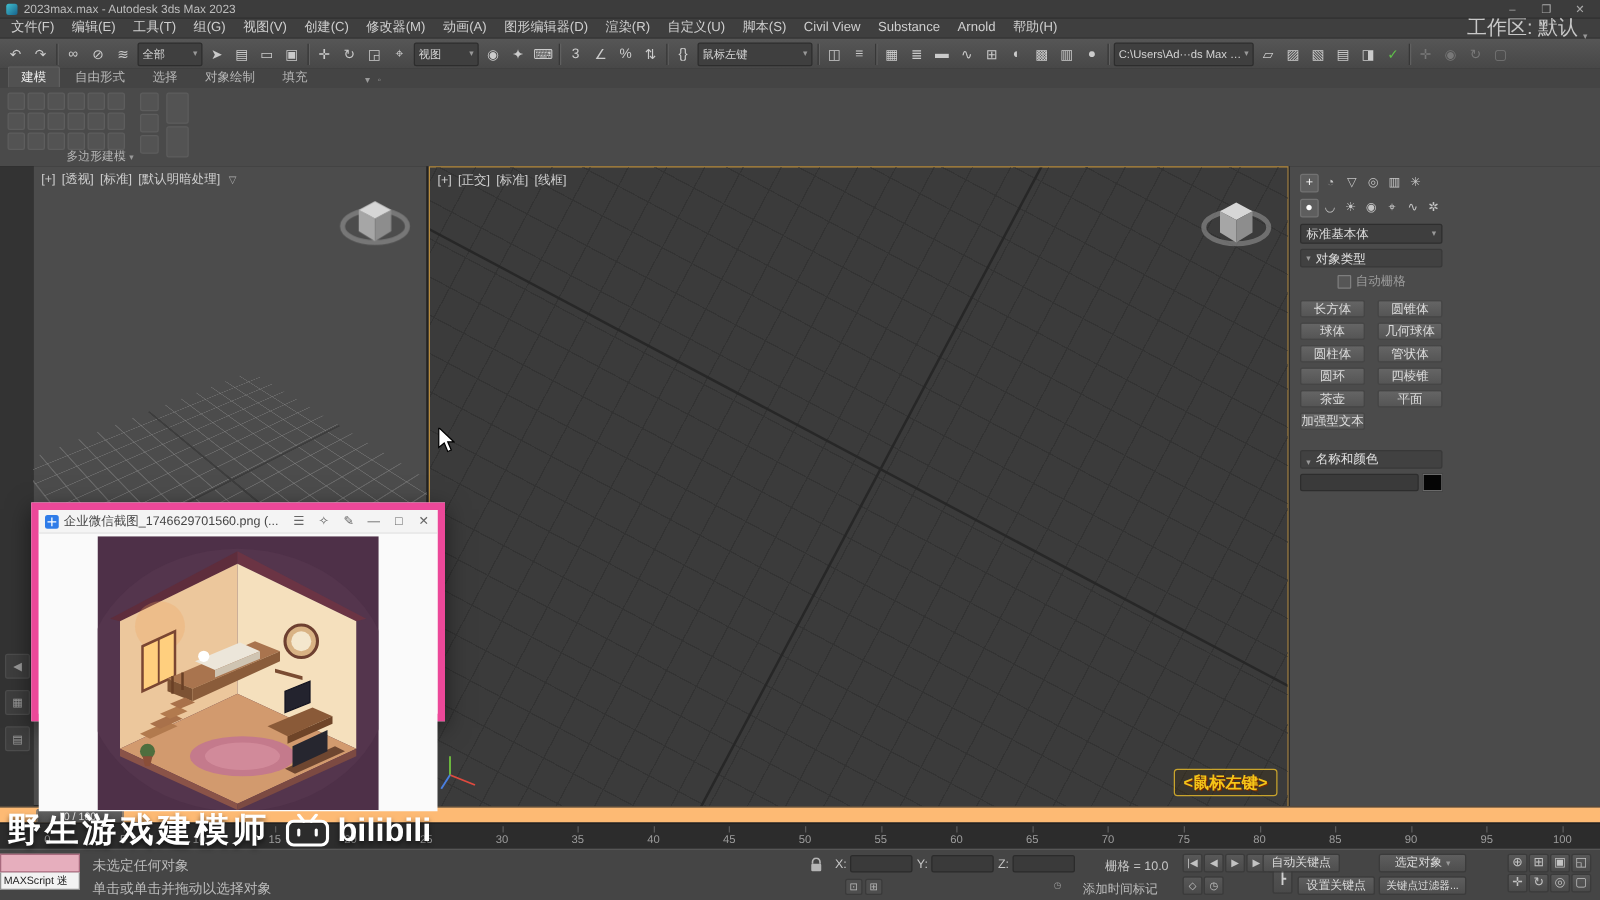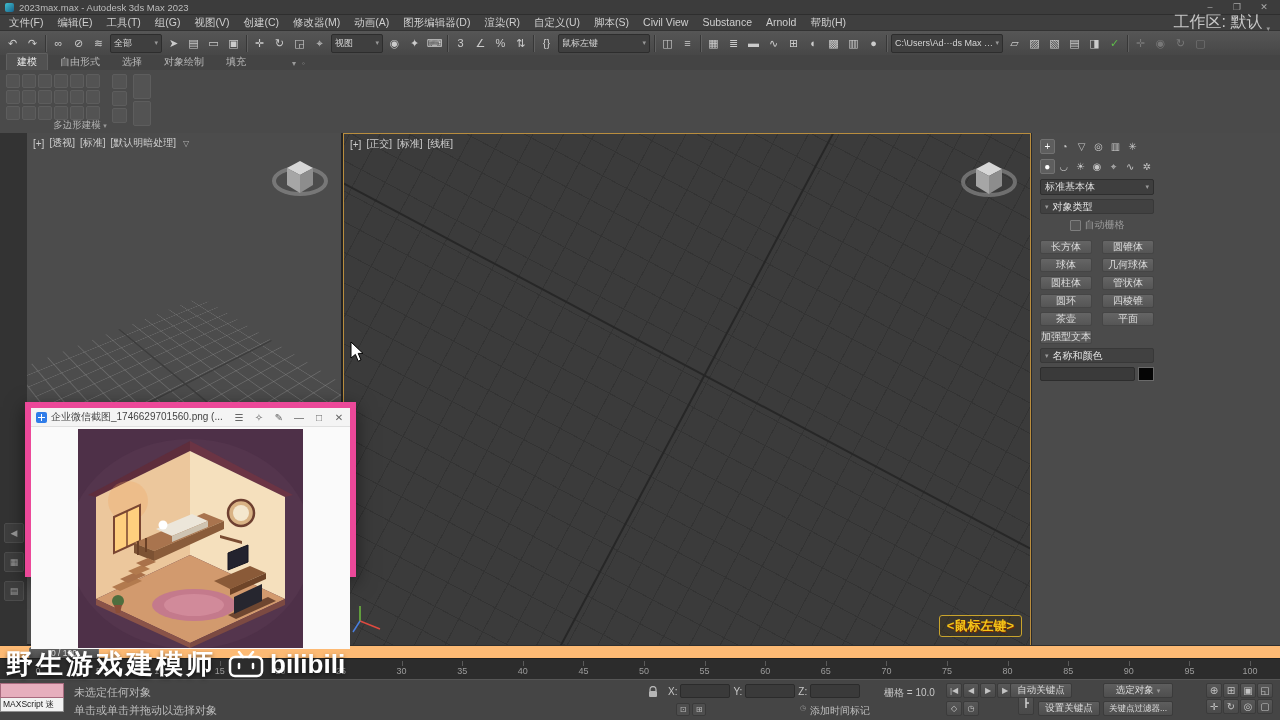--- a/index.html
+++ b/index.html
@@ -113,21 +113,21 @@
                display:flex;align-items:center;padding:0 2px;box-sizing:border-box;white-space:nowrap;overflow:hidden;}
   .sb-status{position:absolute;left:74px;top:5px;font-size:11px;color:#bdbdbd;}
   .sb-prompt{position:absolute;left:74px;top:23px;font-size:11px;color:#bdbdbd;}
   .sb-lock{position:absolute;left:645px;top:5px;width:16px;height:14px;display:flex;align-items:center;justify-content:center;}
   .sb-coords{position:absolute;left:668px;top:4px;display:flex;align-items:center;gap:3px;font-size:10px;color:#c6c6c6;}
   .sb-field{background:#3a3a3a;border:1px solid #2b2b2b;border-radius:2px;}
   .coord-field{width:48px;height:12px;}
   .sb-absrel{position:absolute;left:676px;top:23px;display:flex;gap:2px;}
   .mini-btn{width:14px;height:13px;display:flex;align-items:center;justify-content:center;color:#b9b9b9;font-size:8px;
             background:#4e4e4e;border:1px solid #3a3a3a;border-radius:2px;box-sizing:border-box;}
-  .sb-timetag{position:absolute;left:800px;top:24px;font-size:10px;color:#bdbdbd;display:flex;gap:4px;align-items:flex-start;}
+  .sb-timetag{position:absolute;left:843px;top:24px;font-size:10px;color:#bdbdbd;display:flex;gap:17px;align-items:flex-start;}
   .sb-gridlabel{position:absolute;left:884px;top:6px;font-size:10px;color:#c6c6c6;white-space:nowrap;}
   .sb-playback{position:absolute;left:946px;top:3px;display:flex;gap:1px;}
   .sb-row2-time{position:absolute;left:946px;top:21px;display:flex;gap:1px;}
   .sb-icon{width:16px;height:15px;display:flex;align-items:center;justify-content:center;color:#c3c3c3;font-size:8px;
            background:linear-gradient(#585858,#4a4a4a);border:1px solid #3b3b3b;border-radius:2px;box-sizing:border-box;}
   .sb-bigkey{position:absolute;left:1018px;top:3px;width:16px;height:32px;background:linear-gradient(#585858,#4a4a4a);
              border:1px solid #3b3b3b;border-radius:2px;display:flex;align-items:center;justify-content:center;box-sizing:border-box;}
   .sb-btn{background:linear-gradient(#5e5e5e,#4e4e4e);border:1px solid #3b3b3b;border-radius:2px;color:#dcdcdc;
           display:flex;align-items:center;justify-content:center;font-size:9.5px;box-sizing:border-box;white-space:nowrap;}
   .sb-autokey{position:absolute;left:1010px;top:3px;width:62px;height:15px;}
@@ -415,21 +415,21 @@
             <div class="cp-btn">球体</div>
             <div class="cp-btn">几何球体</div>
             <div class="cp-btn">圆柱体</div>
             <div class="cp-btn">管状体</div>
             <div class="cp-btn">圆环</div>
             <div class="cp-btn">四棱锥</div>
             <div class="cp-btn">茶壶</div>
             <div class="cp-btn">平面</div>
             <div class="cp-btn">加强型文本</div>
           </div>
-        <div class="cp-rollout-header" style="margin-top:4px;">
+        <div class="cp-rollout-header" style="margin-top:16px;align-items:flex-end;">
           <span class="cp-roll-caret caret">▾</span>
           <span>名称和颜色</span>
         </div>
         <div class="cp-name-row">
           <div class="cp-name-input"></div>
           <div class="cp-swatch" style="background: rgb(5, 5, 5);"></div>
         </div>
       </div>
     </div>
   </div>

